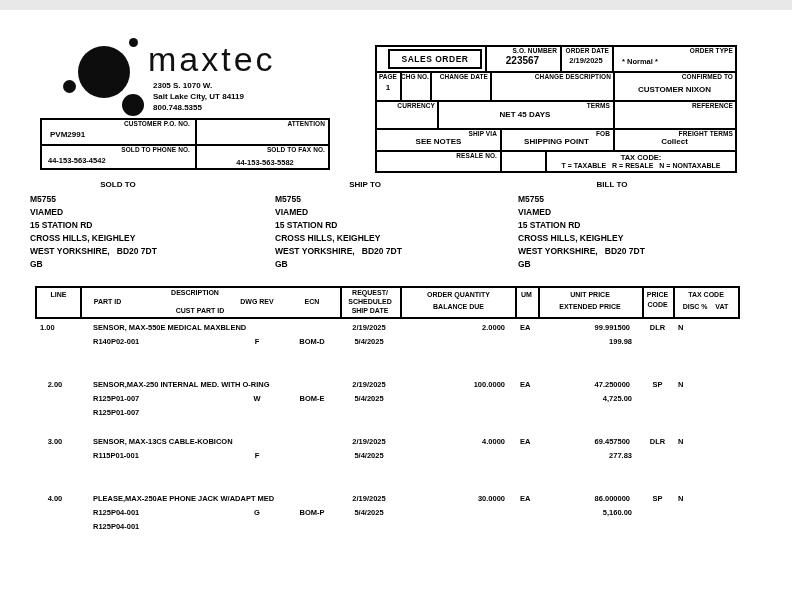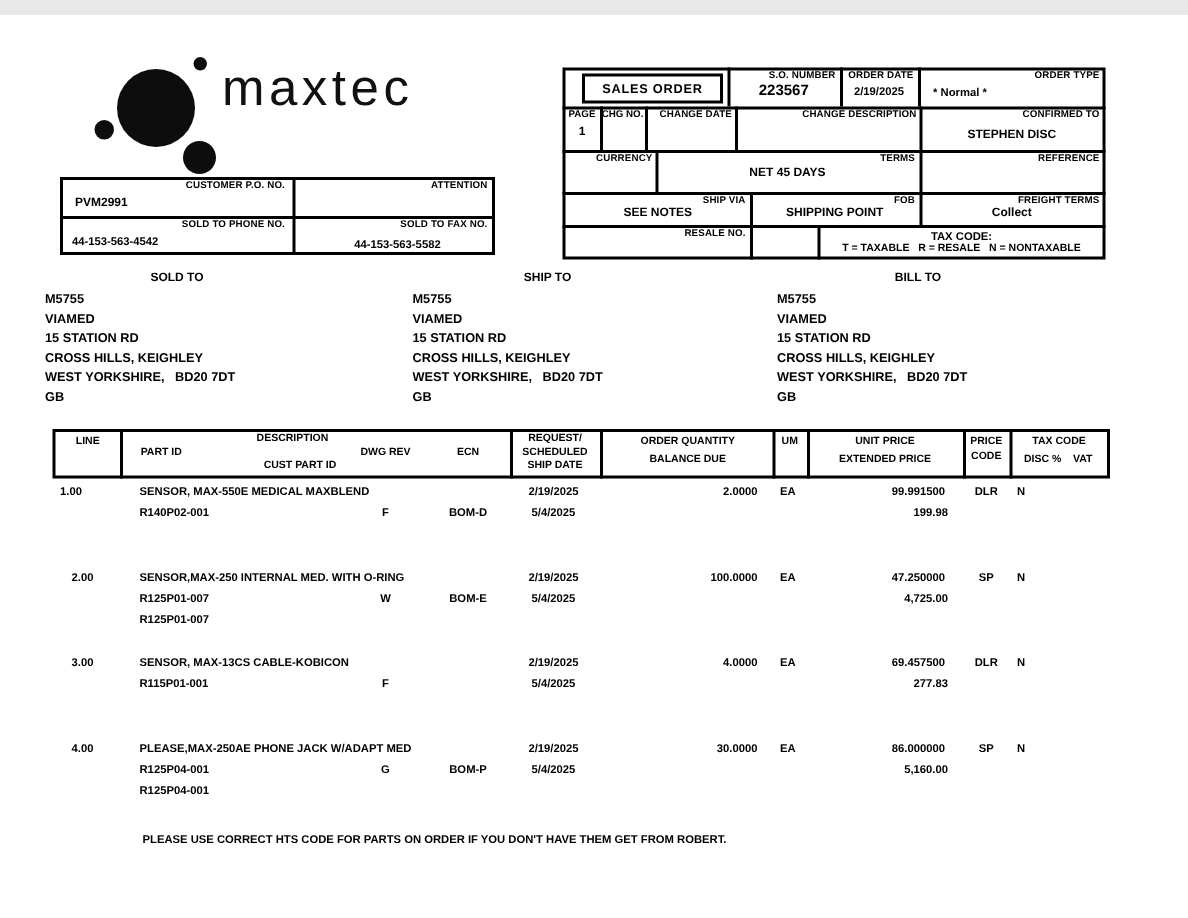--- a/index.html
+++ b/index.html
@@ -25,20 +25,25 @@
 <body>
 
 <div class="page">
 
   <div class="abs" style="left:0;top:0;width:340px;height:110px;">
     <span class="circle" style="left:78px;top:36px;width:52px;height:52px;"></span>
     <span class="circle" style="left:122px;top:84px;width:22px;height:22px;"></span>
     <span class="circle" style="left:63px;top:70px;width:13px;height:13px;"></span>
     <span class="circle" style="left:129px;top:28px;width:9px;height:9px;"></span>
     <div class="abs" style="left:148px;top:30px;font-size:34px;font-weight:400;letter-spacing:3px;color:#111;">maxtec</div>
+    <div class="abs" style="left:153px;top:70px;font-size:8px;font-weight:700;line-height:11px;">
+      <div>2305 S. 1070 W.</div>
+      <div>Salt Lake City, UT 84119</div>
+      <div>800.748.5355</div>
+    </div>
   </div>
 
   <div class="cellbox" style="left:375px;top:35px;width:362px;height:128px;"></div>
 
   <div class="hline" style="left:375px;top:61px;width:362px;"></div>
   <div class="hline" style="left:375px;top:90px;width:362px;"></div>
   <div class="hline" style="left:375px;top:118px;width:362px;"></div>
   <div class="hline" style="left:375px;top:140px;width:362px;"></div>
 
   <div class="vline" style="left:485px;top:35px;height:26px;"></div>
@@ -71,21 +76,21 @@
   <div class="abs lbl" style="left:615px;top:37px;width:118px;">ORDER TYPE</div>
   <div class="abs val" style="left:622px;top:47px;font-size:7.5px;">* Normal *</div>
 
   <div class="abs lbl-c" style="left:376px;top:63px;width:24px;">PAGE</div>
   <div class="abs val" style="left:376px;top:73px;width:24px;text-align:center;font-size:8px;">1</div>
 
   <div class="abs lbl-c" style="left:400px;top:63px;width:30px;">CHG NO.</div>
   <div class="abs lbl" style="left:432px;top:63px;width:56px;">CHANGE DATE</div>
   <div class="abs lbl" style="left:492px;top:63px;width:119px;">CHANGE DESCRIPTION</div>
   <div class="abs lbl" style="left:615px;top:63px;width:118px;">CONFIRMED TO</div>
-  <div class="abs val" style="left:615px;top:75px;width:119px;text-align:center;font-size:8px;">STEPHEN DISC</div>
+  <div class="abs val" style="left:615px;top:75px;width:119px;text-align:center;font-size:8px;">CUSTOMER NIXON</div>
 
   <div class="abs lbl" style="left:377px;top:92px;width:58px;">CURRENCY</div>
   <div class="abs lbl" style="left:437px;top:92px;width:173px;">TERMS</div>
   <div class="abs val" style="left:437px;top:100px;width:176px;text-align:center;font-size:8px;">NET 45 DAYS</div>
   <div class="abs lbl" style="left:615px;top:92px;width:118px;">REFERENCE</div>
 
   <div class="abs lbl" style="left:377px;top:120px;width:120px;">SHIP VIA</div>
   <div class="abs val" style="left:377px;top:127px;width:123px;text-align:center;font-size:8px;">SEE NOTES</div>
   <div class="abs lbl" style="left:502px;top:120px;width:108px;">FOB</div>
   <div class="abs val" style="left:500px;top:127px;width:113px;text-align:center;font-size:8px;">SHIPPING POINT</div>
@@ -227,15 +232,14 @@
     <span class="row-txt" style="left:305px;top:0;width:58px;text-align:center;">2/19/2025</span>
     <span class="row-txt" style="left:305px;top:14px;width:58px;text-align:center;">5/4/2025</span>
     <span class="row-txt" style="left:380px;top:0;width:90px;text-align:right;">30.0000</span>
     <span class="row-txt" style="left:485px;top:0;">EA</span>
     <span class="row-txt" style="left:505px;top:0;width:90px;text-align:right;">86.000000</span>
     <span class="row-txt" style="left:507px;top:14px;width:90px;text-align:right;">5,160.00</span>
     <span class="row-txt" style="left:607px;top:0;width:31px;text-align:center;">SP</span>
     <span class="row-txt" style="left:643px;top:0;">N</span>
   </div>
 
-  <div class="abs val" style="left:95px;top:545px;font-size:7.5px;">PLEASE USE CORRECT HTS CODE FOR PARTS ON ORDER IF YOU DON'T HAVE THEM GET FROM ROBERT.</div>
 
 </div>
 
 </body></html>

